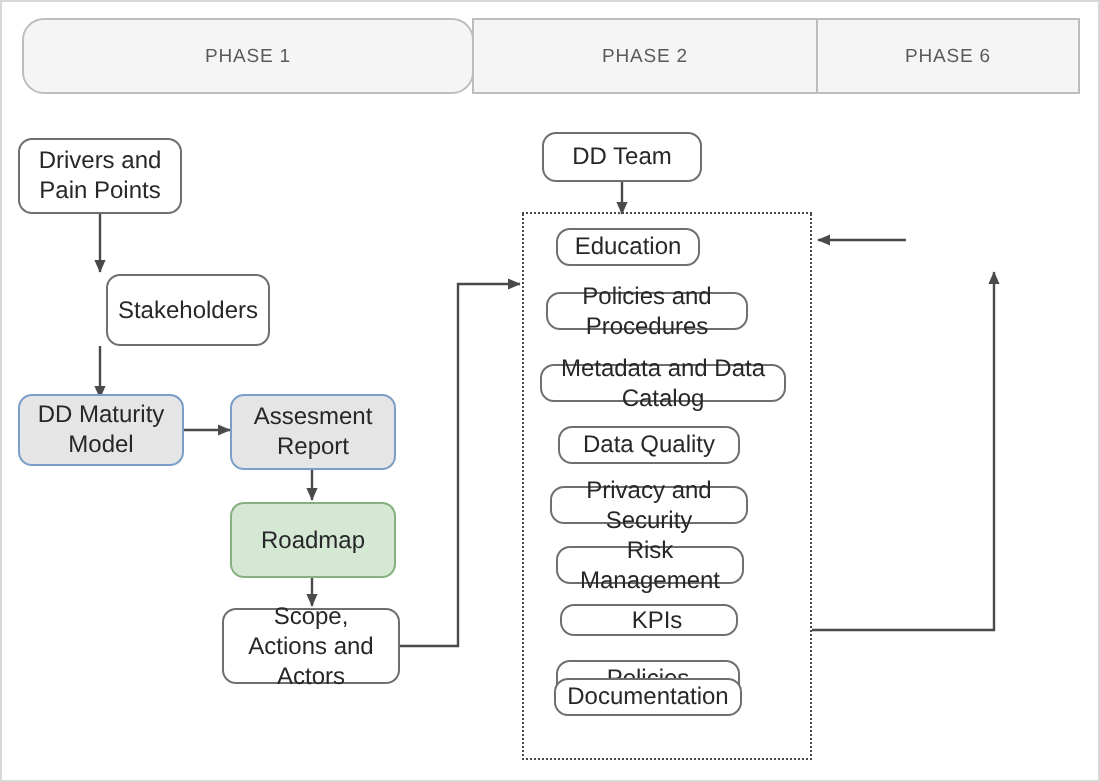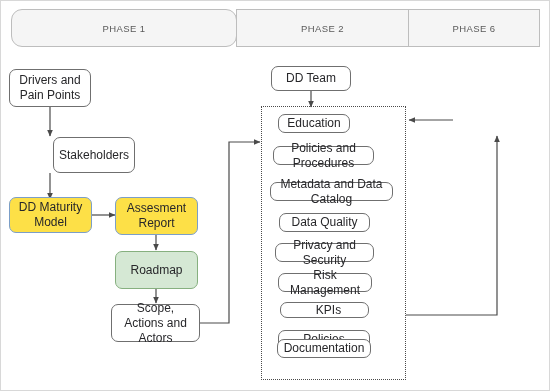--- a/index.html
+++ b/index.html
@@ -48,21 +48,21 @@
     background:#ffffff;
     display:flex;
     align-items:center;
     justify-content:center;
     text-align:center;
     font-size:12px;
     line-height:1.25;
     color:#27272a;
     padding:2px 4px;
   }
-  .node.blue{background:#fde047;border-color:#7b9ec8;}
+  .node.blue{background:#e5e5e5;border-color:#7b9ec8;}
   .node.green{background:#d5e8d4;border-color:#86b07f;}
 
   
   .dotted-group{
     position:absolute;
     box-sizing:border-box;
     border:1.5px dotted #4a4a4a;
     background:transparent;
   }
 

